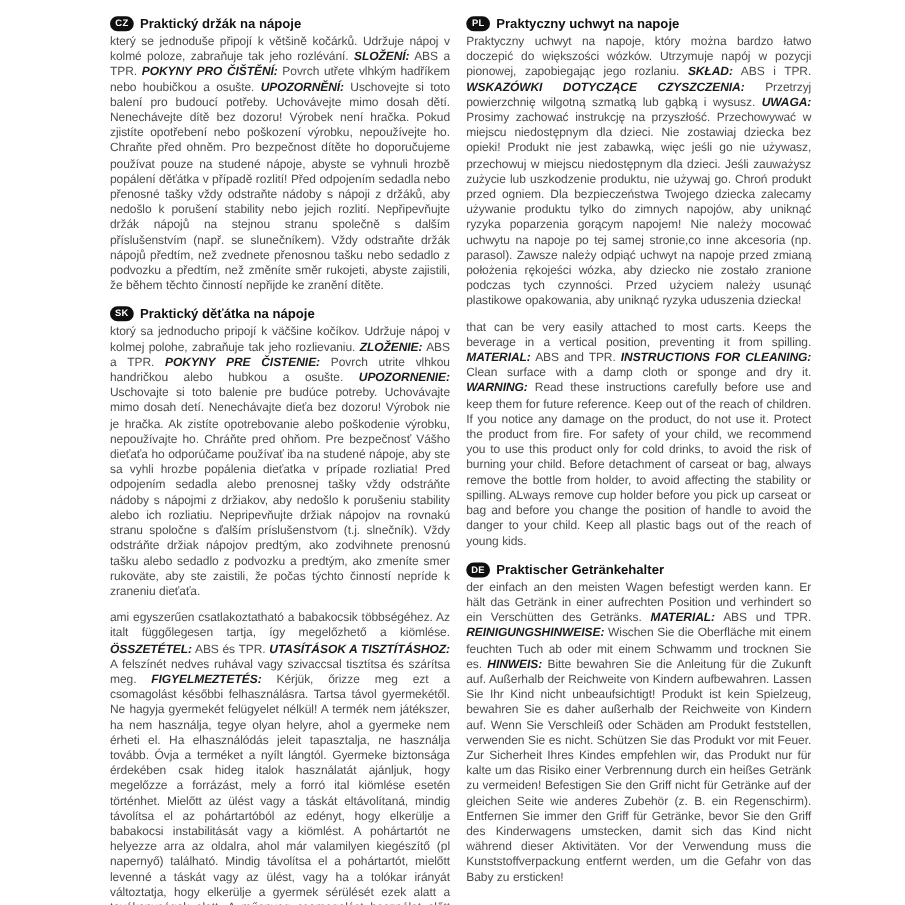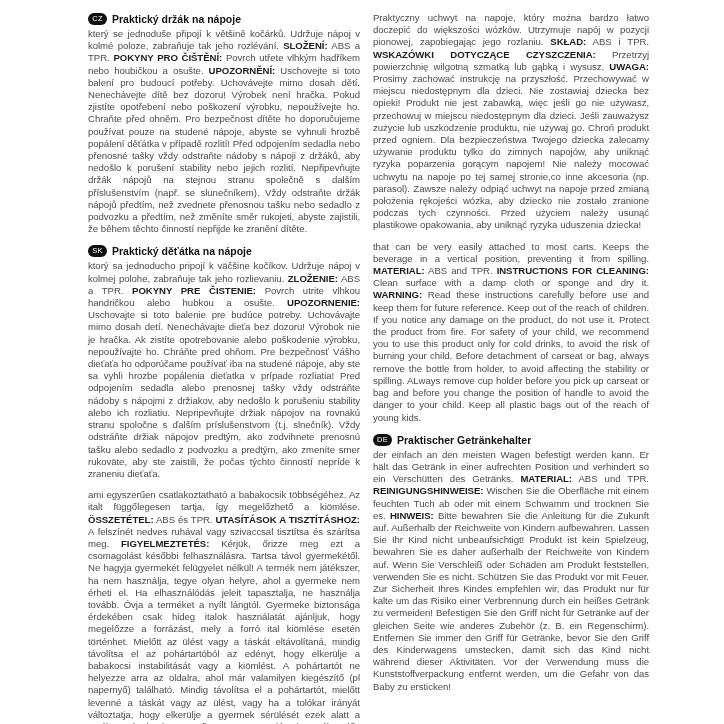--- a/index.html
+++ b/index.html
@@ -43,35 +43,36 @@
     flex: 0 0 auto;
     display: inline-flex;
     align-items: center;
     justify-content: center;
     min-width: 15px;
     height: 12px;
     padding: 0 2px;
     background: #101010;
     color: #ffffff;
     font-size: 7.5px;
-    font-weight: normal;
+    font-weight: bold;
     border-radius: 7px;
     letter-spacing: 0.2px;
   }
   .body {
     margin: 0;
     font-size: 9.6px;
     line-height: 12.2px;
     color: #4b4b4b;
     text-align: justify;
     letter-spacing: -0.05px;
     word-spacing: 0.2px;
   }
   .body b {
     color: #1c1c1c;
+    font-style: italic;
   }
 </style>
 </head>
 <body>
 
 <div class="page">
 
   <div class="col">
 
     <section class="sec">
@@ -92,20 +93,24 @@
 
     <section class="sec">
       <p class="body"><span>ami egyszerűen csatlakoztatható a babakocsik többségéhez. Az italt függőlegesen tartja, így megelőzhető a kiömlése. </span><b>ÖSSZETÉTEL:</b><span> ABS és TPR. </span><b>UTASÍTÁSOK A TISZTÍTÁSHOZ:</b><span> A felszínét nedves ruhával vagy szivaccsal tisztítsa és szárítsa meg. </span><b>FIGYELMEZTETÉS:</b><span> Kérjük, őrizze meg ezt a csomagolást későbbi felhasználásra. Tartsa távol gyermekétől. Ne hagyja gyermekét felügyelet nélkül! A termék nem játékszer, ha nem használja, tegye olyan helyre, ahol a gyermeke nem érheti el. Ha elhasználódás jeleit tapasztalja, ne használja tovább. Óvja a terméket a nyílt lángtól. Gyermeke biztonsága érdekében csak hideg italok használatát ajánljuk, hogy megelőzze a forrázást, mely a forró ital kiömlése esetén történhet. Mielőtt az ülést vagy a táskát eltávolítaná, mindig távolítsa el az pohártartóból az edényt, hogy elkerülje a babakocsi instabilitását vagy a kiömlést. A pohártartót ne helyezze arra az oldalra, ahol már valamilyen kiegészítő (pl napernyő) található. Mindig távolítsa el a pohártartót, mielőtt levenné a táskát vagy az ülést, vagy ha a tolókar irányát változtatja, hogy elkerülje a gyermek sérülését ezek alatt a tevékenységek alatt. A műanyag csomagolást használat előtt távolítsa el a termékről, hogy megelőzze a gyermek fulladását.</span></p>
     </section>
 
   </div>
 
   <div class="col">
 
     <section class="sec">
+      <h2 class="sec-title">
+        <span class="badge">PL</span>
+        <span>Praktyczny uchwyt na napoje</span>
+      </h2>
       <p class="body"><span>Praktyczny uchwyt na napoje, który można bardzo łatwo doczepić do większości wózków. Utrzymuje napój w pozycji pionowej, zapobiegając jego rozlaniu. </span><b>SKŁAD:</b><span> ABS i TPR. </span><b>WSKAZÓWKI DOTYCZĄCE CZYSZCZENIA:</b><span> Przetrzyj powierzchnię wilgotną szmatką lub gąbką i wysusz. </span><b>UWAGA:</b><span> Prosimy zachować instrukcję na przyszłość. Przechowywać w miejscu niedostępnym dla dzieci. Nie zostawiaj dziecka bez opieki! Produkt nie jest zabawką, więc jeśli go nie używasz, przechowuj w miejscu niedostępnym dla dzieci. Jeśli zauważysz zużycie lub uszkodzenie produktu, nie używaj go. Chroń produkt przed ogniem. Dla bezpieczeństwa Twojego dziecka zalecamy używanie produktu tylko do zimnych napojów, aby uniknąć ryzyka poparzenia gorącym napojem! Nie należy mocować uchwytu na napoje po tej samej stronie,co inne akcesoria (np. parasol). Zawsze należy odpiąć uchwyt na napoje przed zmianą położenia rękojeści wózka, aby dziecko nie zostało zranione podczas tych czynności. Przed użyciem należy usunąć plastikowe opakowania, aby uniknąć ryzyka uduszenia dziecka!</span></p>
     </section>
 
     <section class="sec">
       <p class="body"><span>that can be very easily attached to most carts. Keeps the beverage in a vertical position, preventing it from spilling. </span><b>MATERIAL:</b><span> ABS and TPR. </span><b>INSTRUCTIONS FOR CLEANING:</b><span> Clean surface with a damp cloth or sponge and dry it. </span><b>WARNING:</b><span> Read these instructions carefully before use and keep them for future reference. Keep out of the reach of children. If you notice any damage on the product, do not use it. Protect the product from fire. For safety of your child, we recommend you to use this product only for cold drinks, to avoid the risk of burning your child. Before detachment of carseat or bag, always remove the bottle from holder, to avoid affecting the stability or spilling. ALways remove cup holder before you pick up carseat or bag and before you change the position of handle to avoid the danger to your child. Keep all plastic bags out of the reach of young kids.</span></p>
     </section>
 
     <section class="sec">
       <h2 class="sec-title">
         <span class="badge">DE</span>

